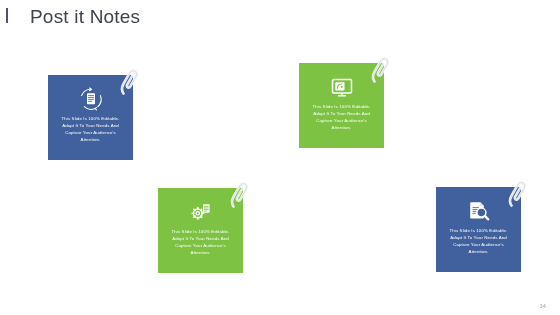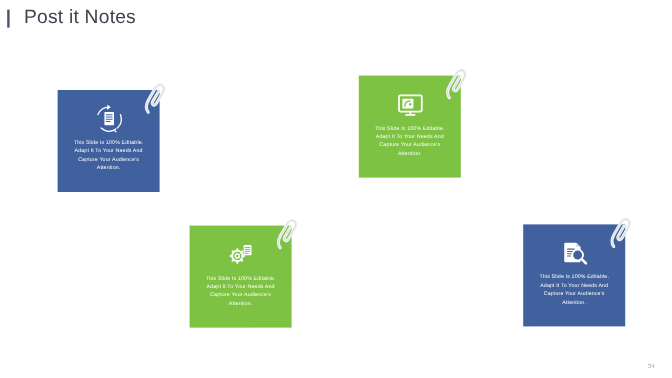--- a/index.html
+++ b/index.html
@@ -26,23 +26,23 @@
   #title-accent {
     position: absolute;
     left: 6px;
     top: 8px;
     width: 2px;
     height: 15px;
     background: #4a5568;
   }
   #page-title {
     position: absolute;
-    left: 20px;
+    left: 30px;
     top: 6px;
-    font-size: 16px;
+    font-size: 19px;
     color: #3d4450;
     letter-spacing: 0.2px;
     font-weight: 400;
     white-space: nowrap;
   }
 
   
   #notes-canvas {
     position: absolute;
     left: 0;

